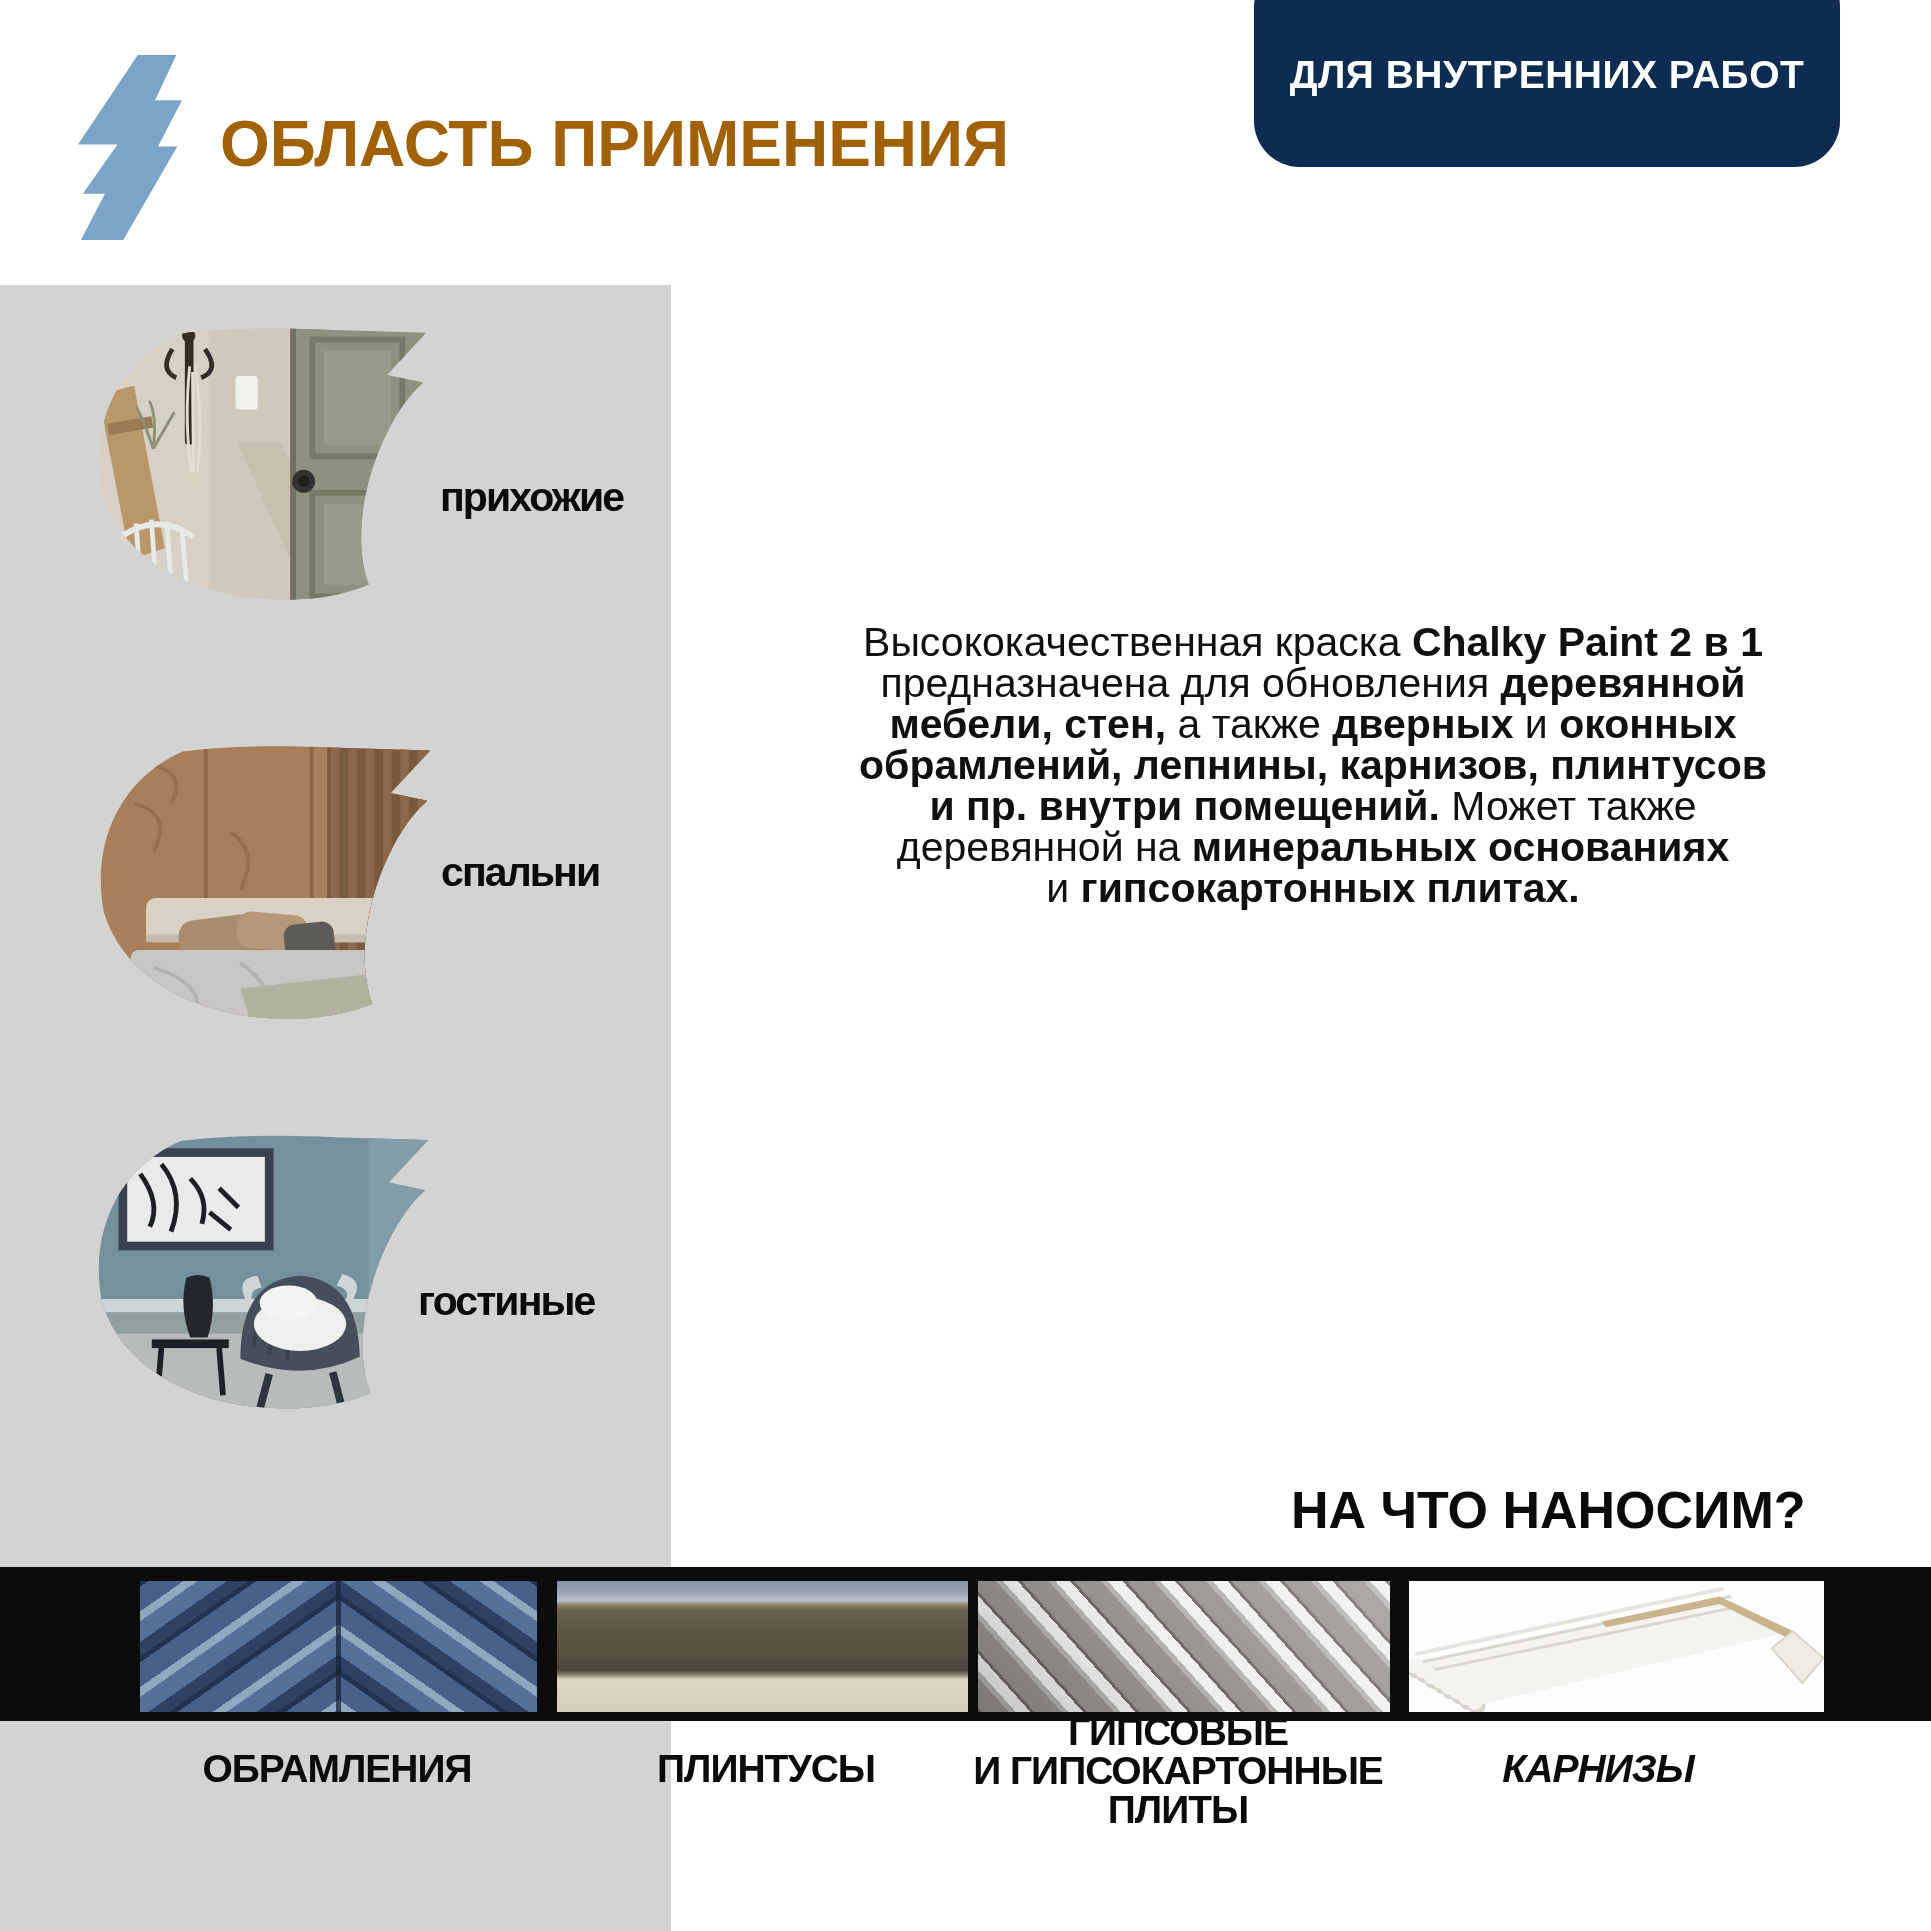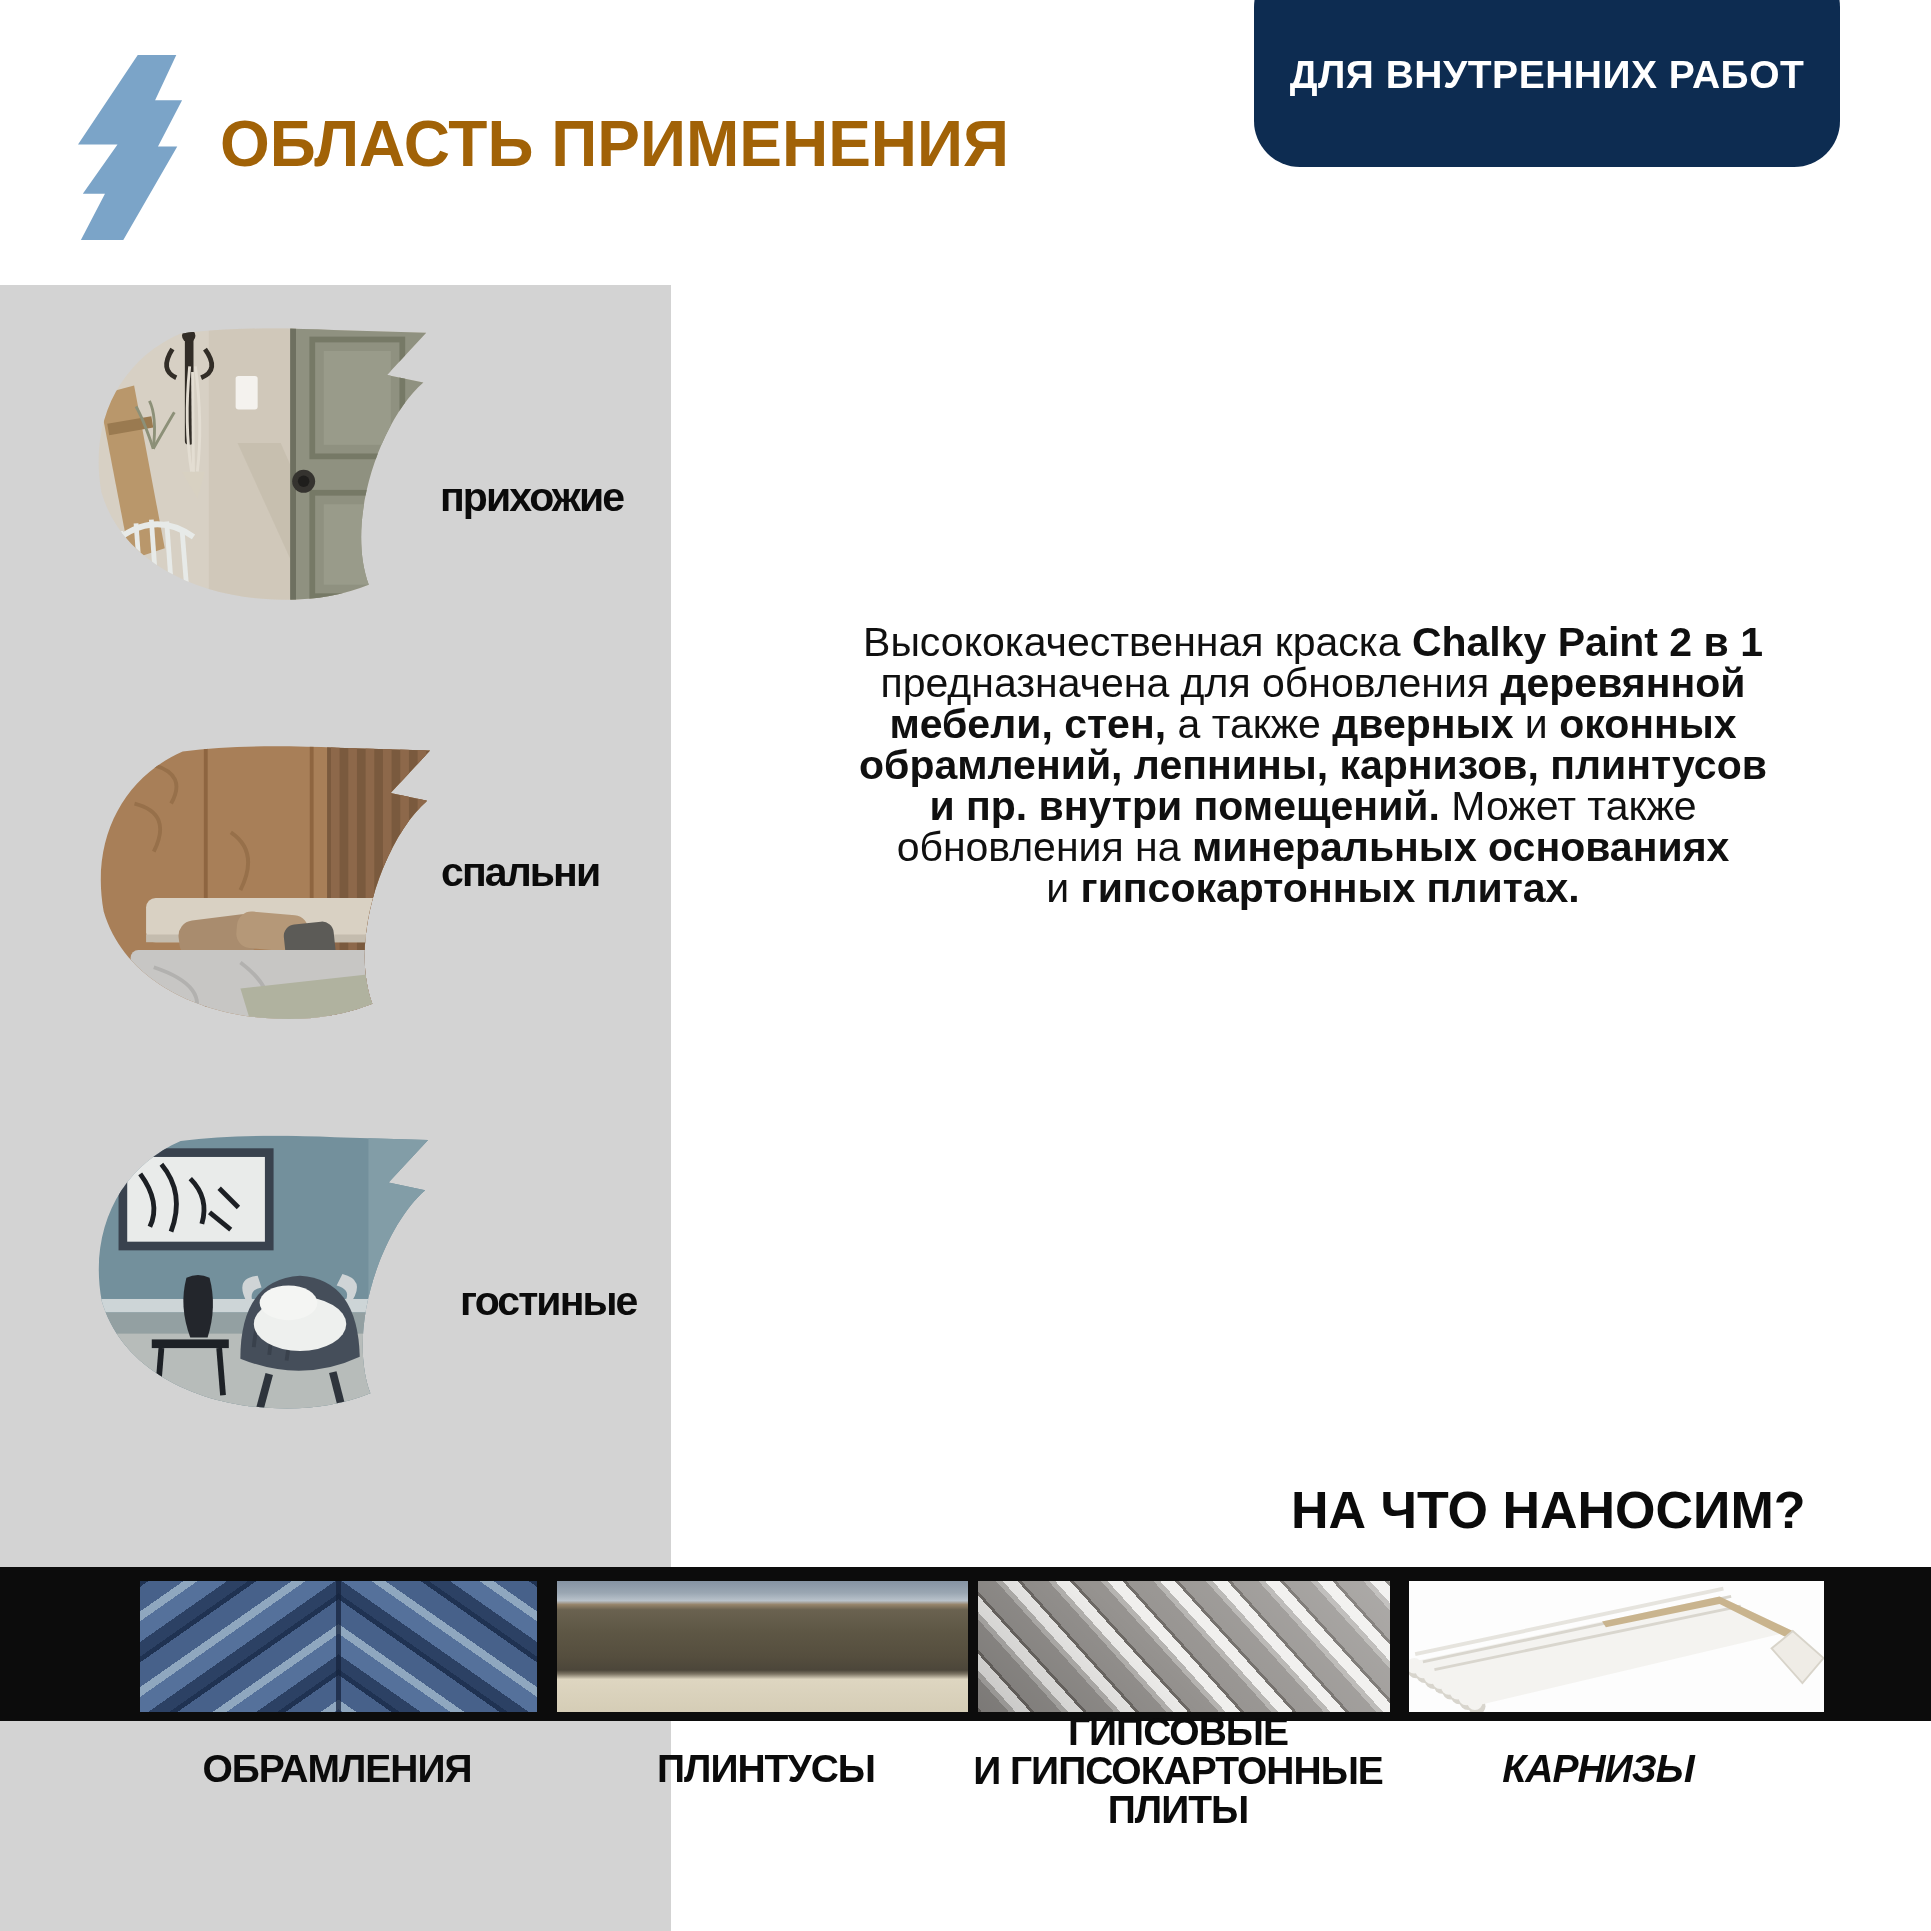--- a/index.html
+++ b/index.html
@@ -163,29 +163,29 @@
           <path d="M200,234 Q206,186 226,180"></path>
       </g>
       <ellipse cx="214" cy="196" rx="48" ry="28" fill="#eef0ee"></ellipse>
       <ellipse cx="202" cy="174" rx="30" ry="18" fill="#f4f5f3"></ellipse>
       <path d="M158,172 Q146,148 170,146 L174,158 Q162,160 164,170 Z" fill="#cfd4d6"></path>
       <path d="M268,172 Q282,150 258,144 L252,156 Q266,160 262,170 Z" fill="#cfd4d6"></path>
       <line x1="182" y1="248" x2="172" y2="285" stroke="#2e343c" stroke-width="8"></line>
       <line x1="248" y1="246" x2="258" y2="285" stroke="#2e343c" stroke-width="8"></line>
     </g>
   </svg>
-  <div class="abs room-label" style="left:460px;top:1281px;">гостиные</div>
+  <div class="abs room-label" style="left:418px;top:1281px;">гостиные</div>
 
   <div class="abs" id="description">
     <div class="line"><span>Высококачественная краска </span><span class="b">Chalky Paint 2 в 1</span></div>
     <div class="line"><span>предназначена для обновления </span><span class="b">деревянной</span></div>
     <div class="line"><span class="b">мебели, стен,</span><span> а также </span><span class="b">дверных</span><span> и </span><span class="b">оконных</span></div>
     <div class="line"><span class="b">обрамлений, лепнины, карнизов, плинтусов</span></div>
     <div class="line"><span class="b">и пр. внутри помещений.</span><span> Может также</span></div>
-    <div class="line"><span>обновления на </span><span class="b">минеральных основаниях</span></div>
+    <div class="line"><span>деревянной на </span><span class="b">минеральных основаниях</span></div>
     <div class="line"><span>и </span><span class="b">гипсокартонных плитах.</span></div>
   </div>
 
 
   <div class="abs" id="surfaces-title">НА ЧТО НАНОСИМ?</div>
 
   <div class="abs" id="strip">
     <div class="thumb" id="thumb-frames" style="left:140px;width:397px;">
       <div id="thumb-frames-l"></div>
         <div id="thumb-frames-r"></div>

